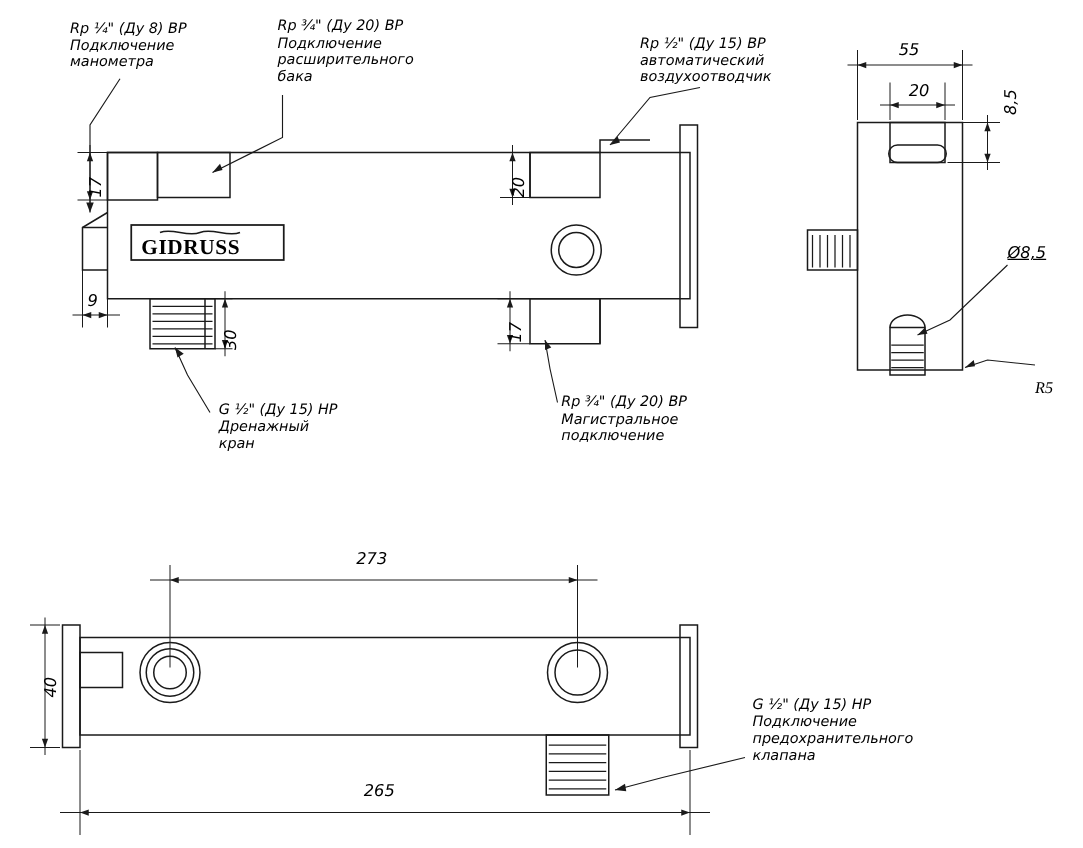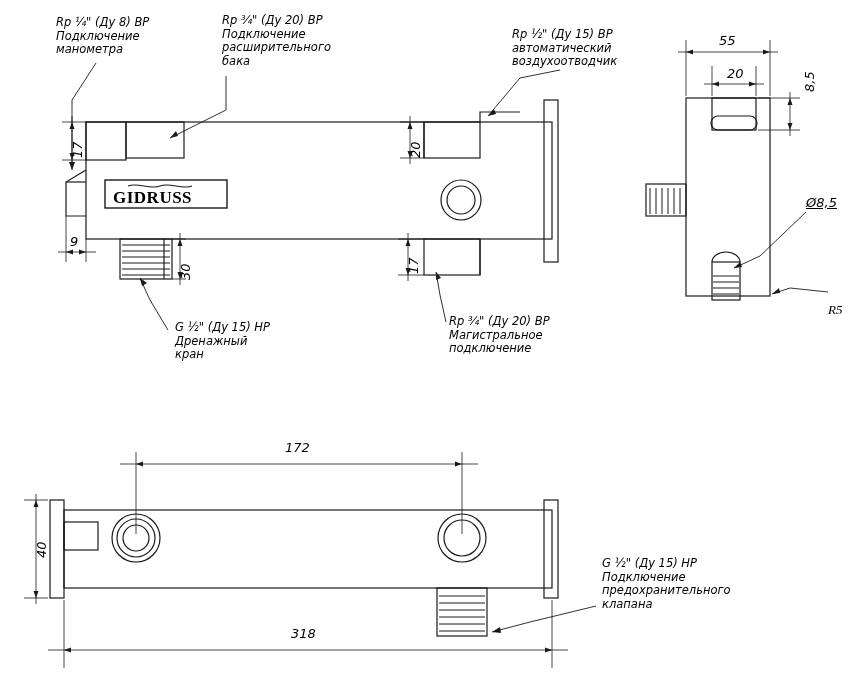--- a/index.html
+++ b/index.html
@@ -293,17 +293,17 @@
   <div class="dim rot" style="left:178px; top:280px;">30</div>
   <div class="dim rot" style="left:408px; top:158px;">20</div>
   <div class="dim rot" style="left:406px; top:274px;">17</div>
 
   <div class="dim" style="left:719px; top:33px;">55</div>
   <div class="dim" style="left:727px; top:66px;">20</div>
   <div class="dim rot" style="left:802px; top:92px;">8,5</div>
   <div class="dim" style="left:806px; top:195px;text-decoration:underline;">Ø8,5</div>
   <div class="dim" style="left:828px; top:302px;font-family:Liberation Serif, serif;">R5</div>
 
-  <div class="dim" style="left:285px; top:440px;">172</div>
+  <div class="dim" style="left:285px; top:440px;">273</div>
   <div class="dim rot" style="left:34px; top:558px;">40</div>
-  <div class="dim" style="left:291px; top:626px;">318</div>
+  <div class="dim" style="left:291px; top:626px;">265</div>
 
 </div>
 
 </body></html>

